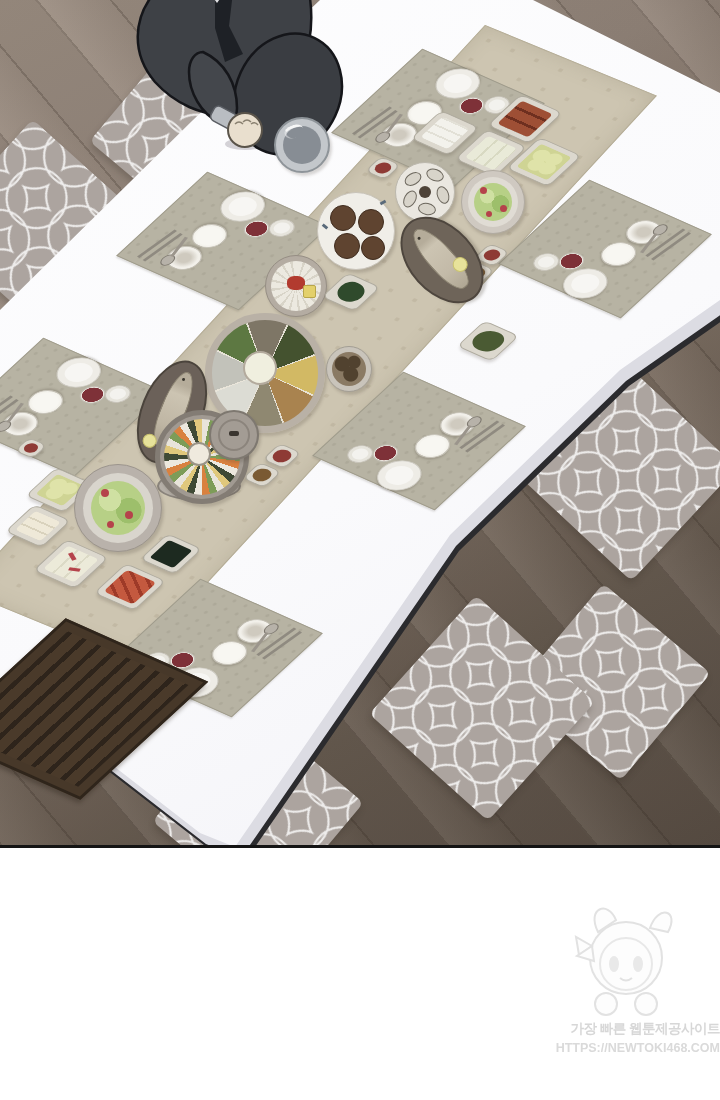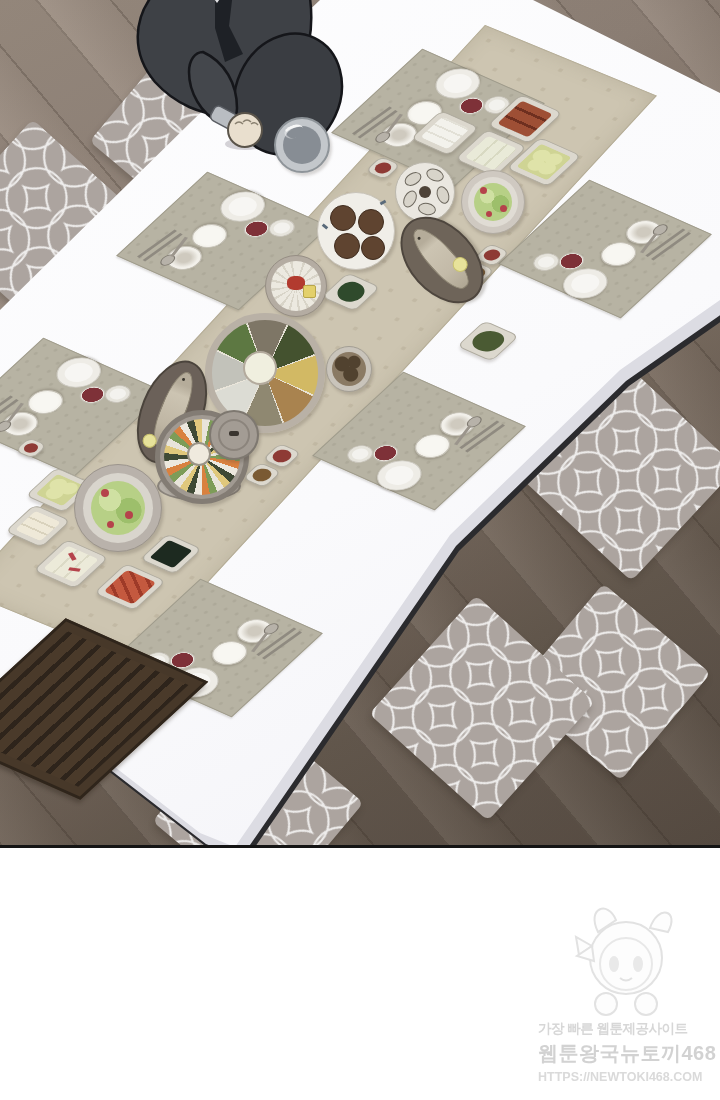--- a/index.html
+++ b/index.html
@@ -68,21 +68,21 @@
   .sq{border-radius:7px;transform:matrix(0.914,0.407,-0.735,0.678,0,0);
       background:#dcd8ce;border:1.5px solid #aeaa9e;box-shadow:2px 3px 3px rgba(70,62,52,0.18);}
   .sq .fill{position:absolute;inset:5px;border-radius:4px;}
   
   .tray{position:absolute;left:-5px;top:622px;width:150px;height:168px;
     transform:matrix(0.914,0.407,-0.735,0.678,0,0);
     background:#473829;border:3px solid #2f251b;box-shadow:2px 4px 4px rgba(40,32,24,0.35);}
   .tray .slats{position:absolute;inset:9px;
     background:repeating-linear-gradient(90deg,#2e241b 0 5px,#4a3a2a 5px 16px);}
   
-  .wm-text{position:absolute;left:538px;top:1020px;width:182px;text-align:left;color:#d7d7d7;}
+  .wm-text{position:absolute;left:538px;top:1020px;width:182px;text-align:right;color:#d7d7d7;}
   .wm-l1{font-size:13.5px;font-weight:bold;letter-spacing:-0.5px;}
   .wm-l2{font-size:20px;font-weight:bold;letter-spacing:0.5px;margin-top:2px;color:#d2d2d2;}
   .wm-l3{font-size:12.5px;font-weight:bold;margin-top:3px;color:#dadada;}
 </style>
 </head>
 <body>
 
 <svg width="0" height="0" style="position:absolute" aria-hidden="true">
   <defs>
     <pattern id="quatre" width="56" height="56" patternUnits="userSpaceOnUse">
@@ -377,17 +377,16 @@
       <circle cx="98" cy="104" r="11"></circle>
     </g>
     <g fill="#e9e9e9">
       <ellipse cx="66" cy="64" rx="5" ry="8"></ellipse>
       <ellipse cx="90" cy="64" rx="5" ry="8"></ellipse>
     </g>
     <path d="M72,78 Q78,83 84,78" fill="none" stroke="#e2e2e2" stroke-width="2"></path>
   </svg>
   <div class="wm-text">
     <div class="wm-l1">가장 빠른 웹툰제공사이트</div>
-    <div class="wm-l2">웹툰왕국뉴토끼468</div>
     <div class="wm-l3">HTTPS://NEWTOKI468.COM</div>
   </div>
 
 </div>
 
 </body></html>

